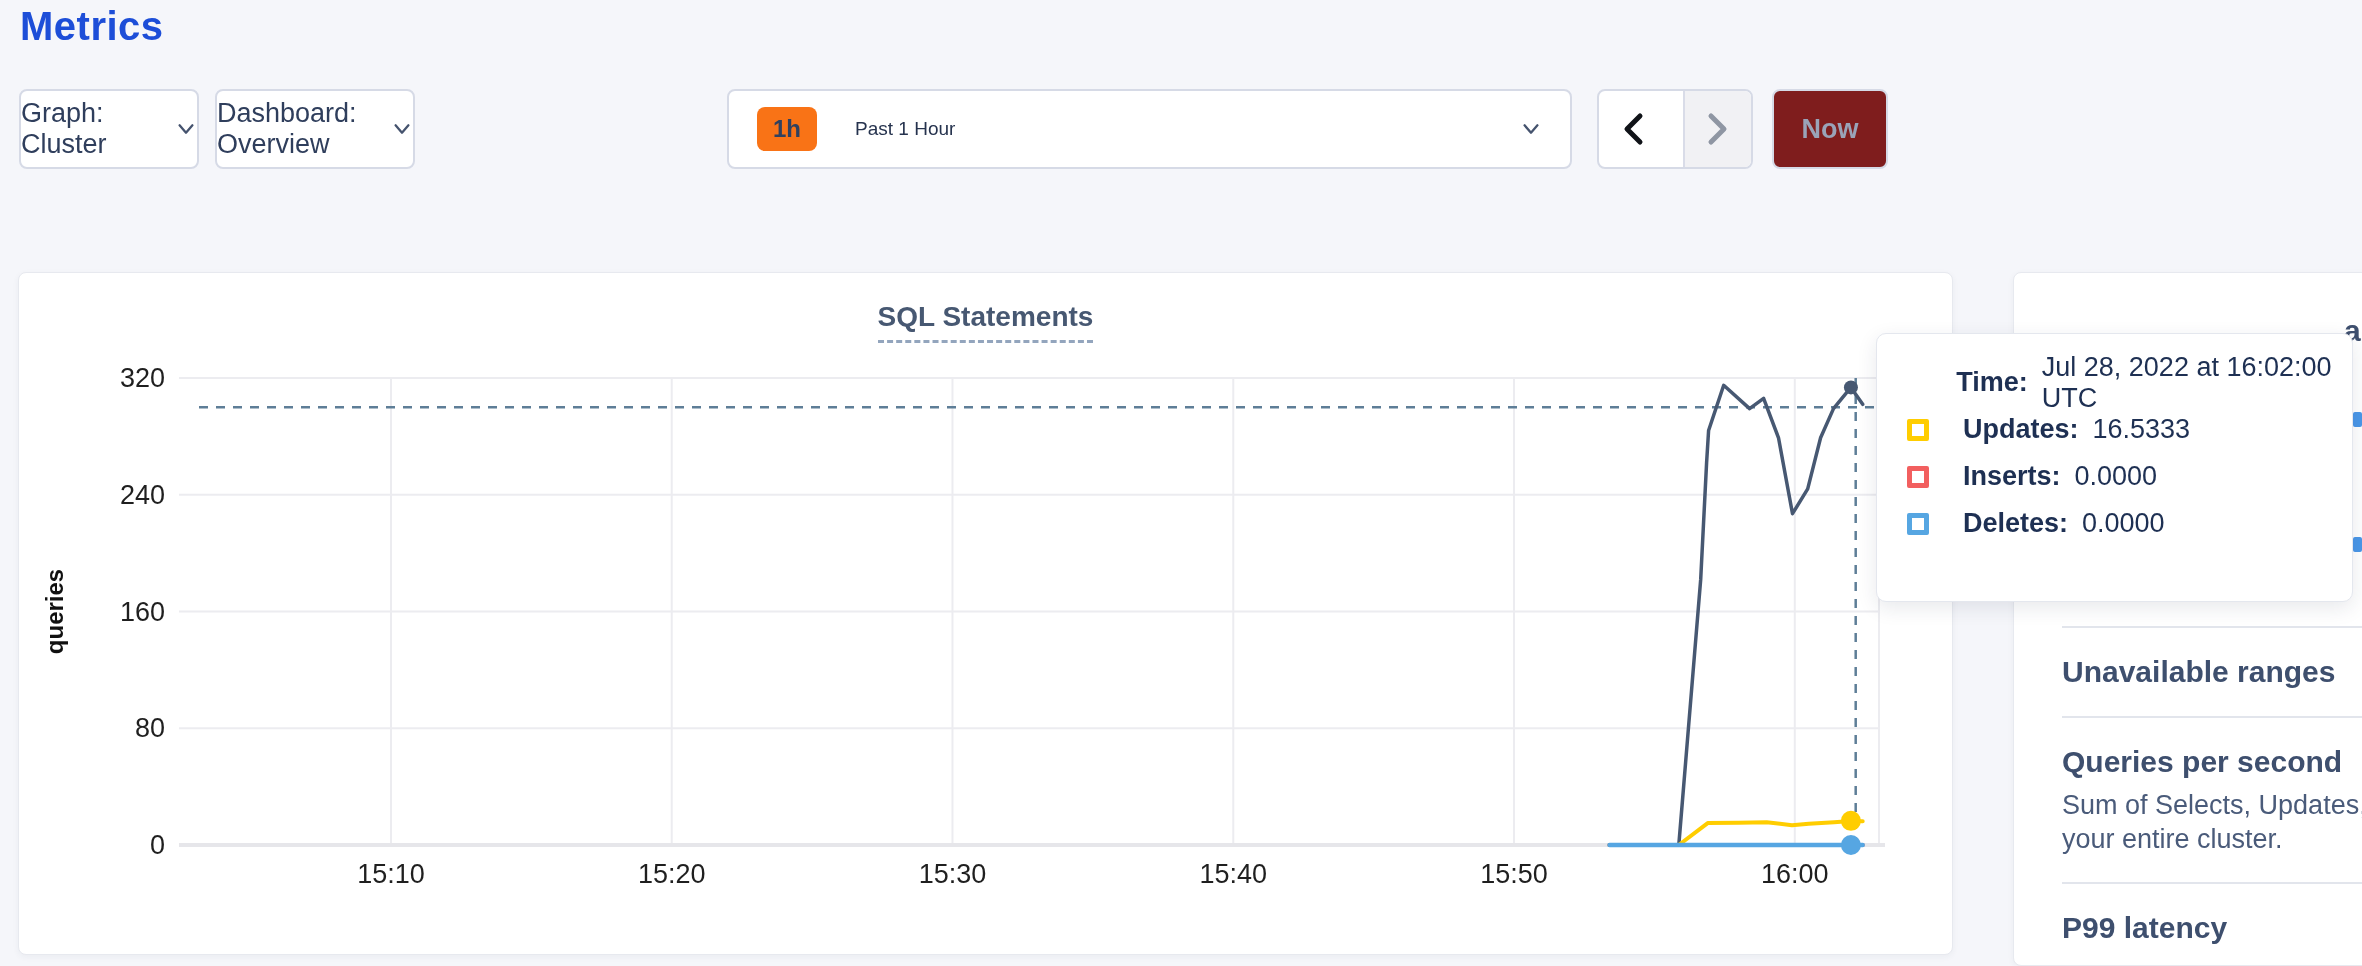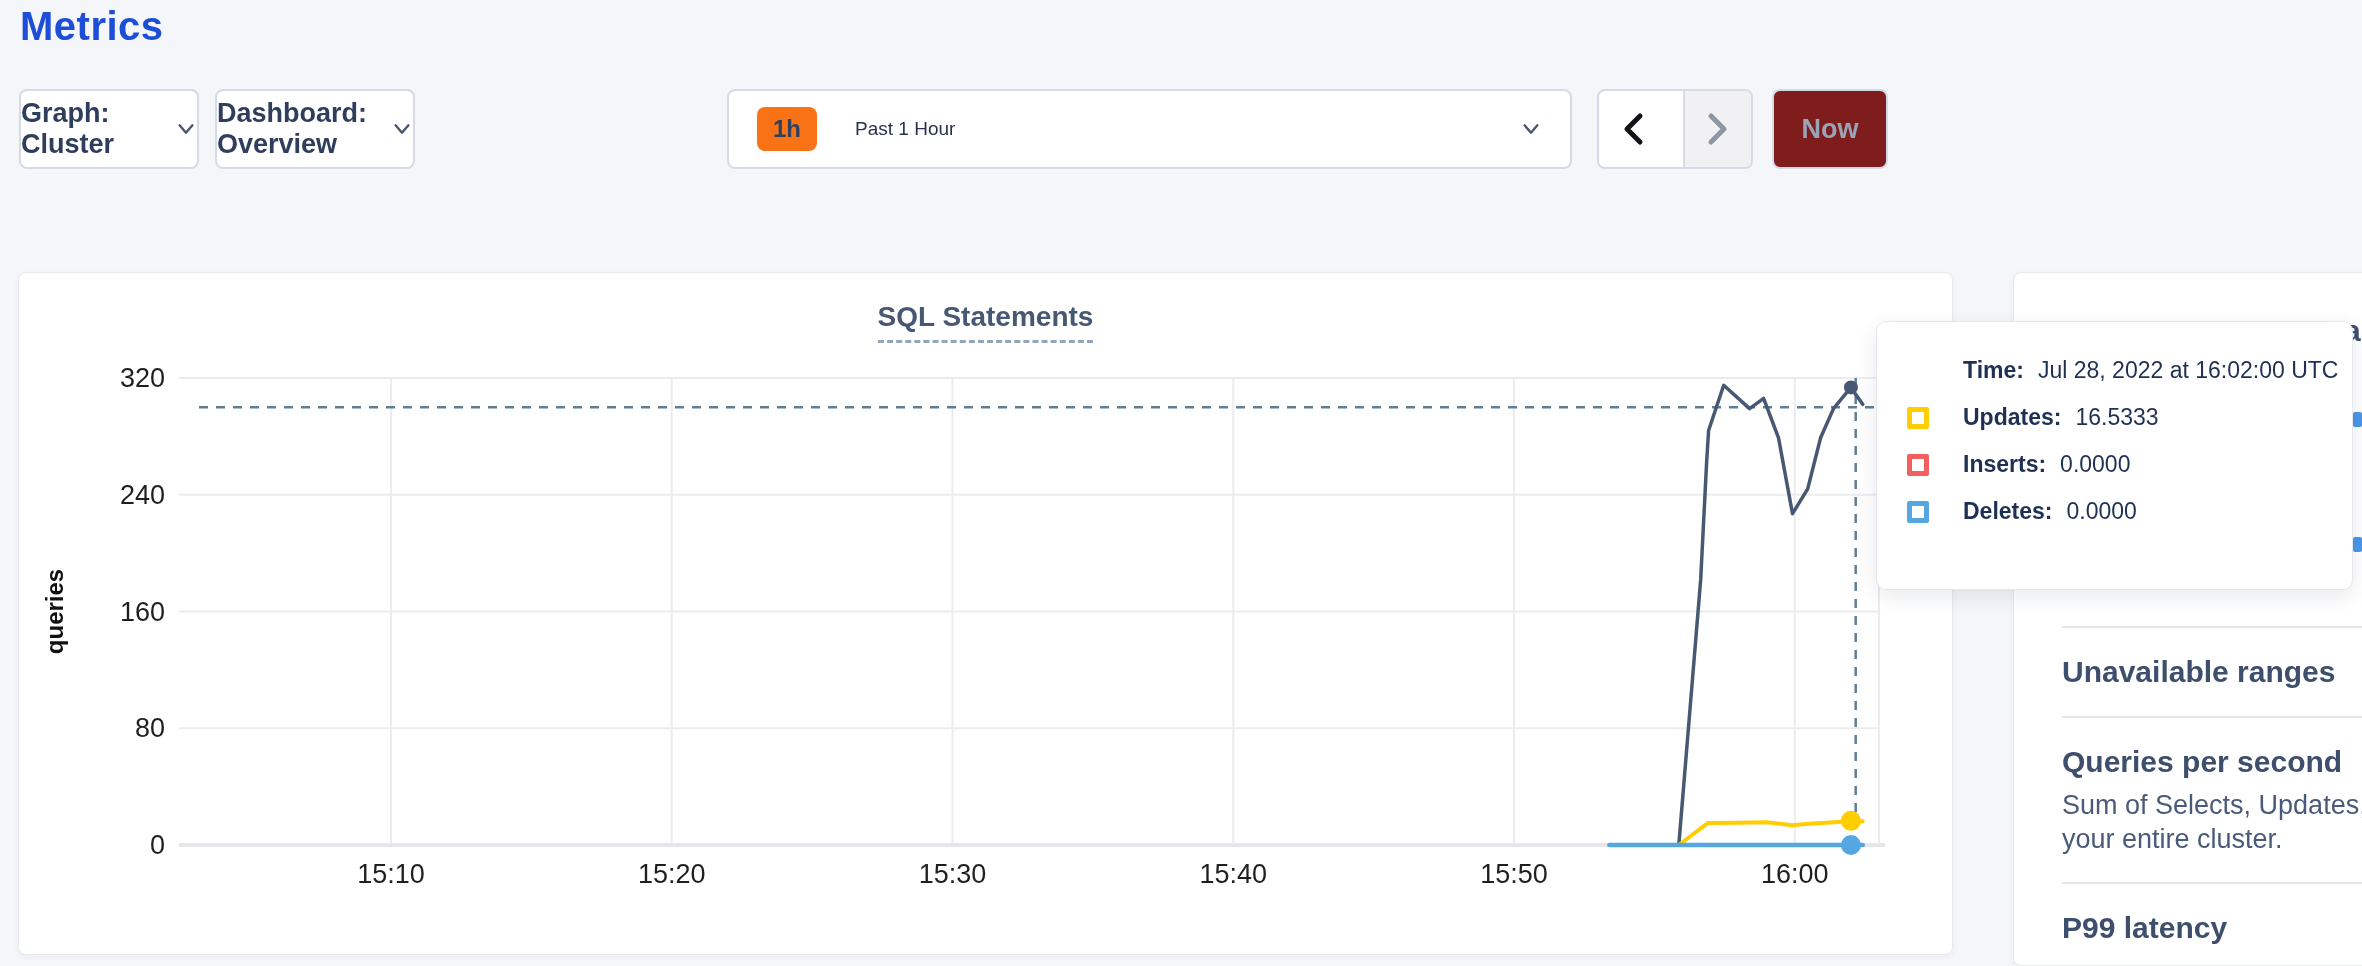--- a/index.html
+++ b/index.html
@@ -6,21 +6,21 @@
   html,body { width:2362px; height:966px; overflow:hidden;
     font-family:"Liberation Sans", sans-serif; background:#f5f6fa; color:#20325a; }
 
   
   #page-title { position:absolute; left:20px; top:4px; font-size:40px; font-weight:600; color:#1d4ed8; letter-spacing:.5px; }
 
   
   .toolbar { position:absolute; left:0; top:89px; width:2362px; height:80px; }
   .tb-btn { position:absolute; top:0; height:80px; background:#fff; border:2px solid #d6dae6;
     border-radius:8px; display:flex; align-items:center; justify-content:center; gap:16px;
-    font-size:27px; font-weight:700; color:#2f3e5c; cursor:pointer; }
+    font-size:27px; font-weight:400; color:#2f3e5c; cursor:pointer; }
   .chev { width:22px; height:22px; flex:0 0 auto; }
   .chev polyline { fill:none; stroke:#45536e; stroke-width:2.5; stroke-linecap:round; stroke-linejoin:round; }
   #graph-dd   { left:19px;  width:180px; }
   #dash-dd    { left:215px; width:200px; }
   #time-box   { left:727px; width:845px; justify-content:flex-start; padding:0 28px; font-weight:400; }
   #time-badge { background:#f97316; border-radius:8px; padding:8px 16px; font-size:24px; font-weight:700; color:#30415f; margin-right:22px; }
   #time-label { font-size:19px; color:#26334e; }
   #time-box .chev { margin-left:auto; }
   #arrow-group { left:1597px; width:156px; display:flex; padding:0; overflow:hidden; }
   .arrow-half { width:78px; height:100%; display:flex; align-items:center; justify-content:center; }
@@ -33,23 +33,23 @@
 
   
   #chart-card { position:absolute; left:18px; top:272px; width:1935px; height:683px;
     background:#fff; border:1px solid #e7e9ef; border-radius:8px; box-shadow:0 2px 6px rgba(40,50,80,.05); }
   #chart-title-wrap { position:absolute; left:0; top:28px; width:100%; text-align:center; }
   #chart-title { display:inline-block; font-size:28px; font-weight:700; color:#475872;
     border-bottom:3px dashed #93a5bd; padding-bottom:7px; cursor:pointer; }
   #plot-svg { position:absolute; left:0; top:0; }
 
   
-  #tooltip { position:absolute; left:1876px; top:321px; width:477px; height:269px; background:#fff;
+  #tooltip { position:absolute; left:1876px; top:333px; width:477px; height:269px; background:#fff;
     border:1px solid #e4e7ee; border-radius:10px; box-shadow:0 6px 20px rgba(30,40,70,.10);
-    z-index:5; padding:25px 0 0 30px; font-size:23px; color:#1e3053; }
+    z-index:5; padding:25px 0 0 30px; font-size:27px; color:#1e3053; }
   .tt-row { display:flex; align-items:center; height:47px; }
   .tt-ic-col { width:56px; display:flex; align-items:center; }
   .tt-square { width:22px; height:22px; border-width:5px; border-style:solid; background:#fff; border-radius:2px; }
   .tt-label { font-weight:700; margin-right:14px; }
   .tt-value { font-weight:400; }
 
   
   #sidebar-card { position:absolute; left:2013px; top:272px; width:400px; height:694px;
     background:#fff; border:1px solid #e7e9ef; border-radius:8px 0 0 8px; box-shadow:0 2px 6px rgba(40,50,80,.05);
     z-index:1; padding:0 0 0 48px; }

